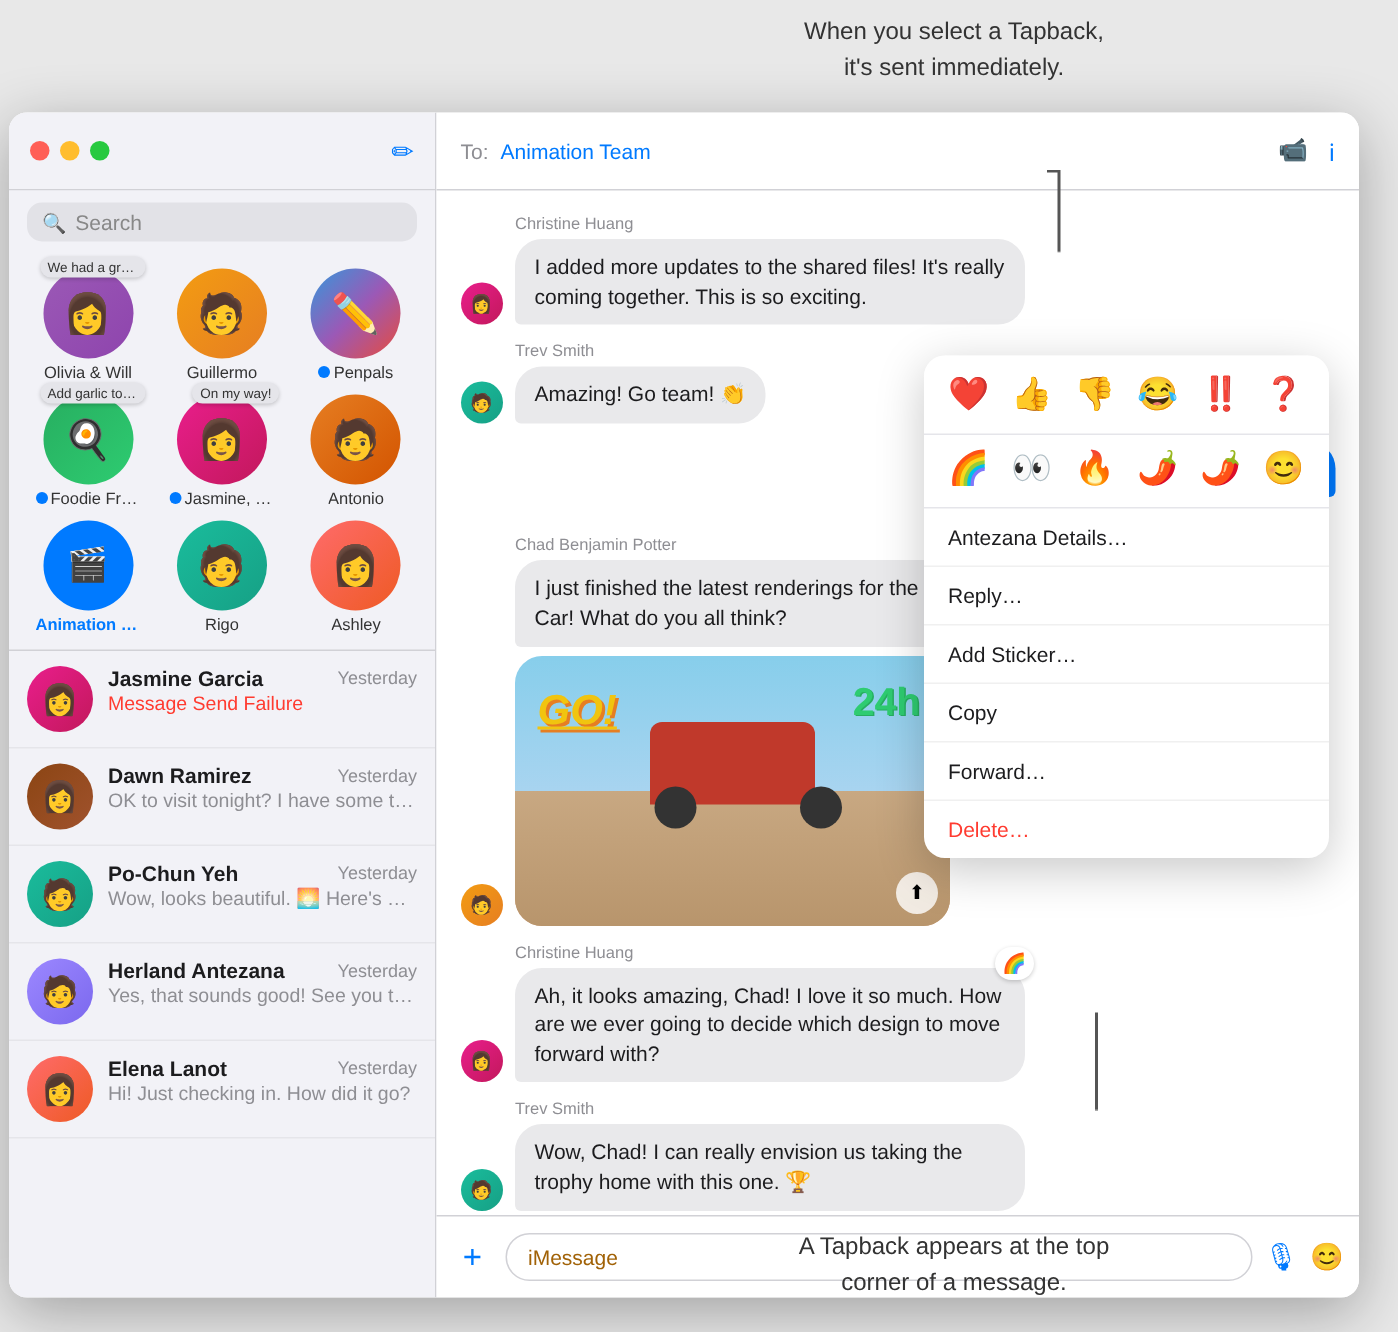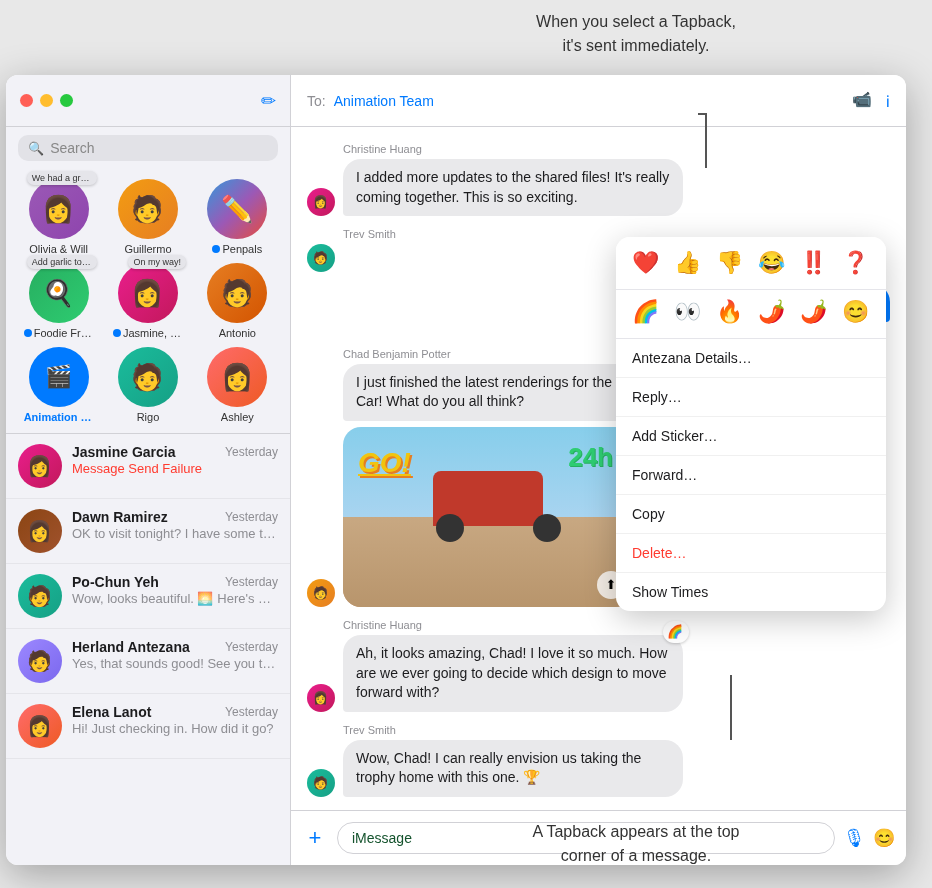--- a/index.html
+++ b/index.html
@@ -687,20 +687,21 @@
         <div class="message-row">
           <div class="msg-avatar av-pink">👩</div>
           <div class="bubble incoming">I added more updates to the shared files! It's really coming together. This is so exciting.</div>
         </div>
       </div>
 
       <div class="message-group">
         <div class="msg-sender">Trev Smith</div>
         <div class="message-row">
           <div class="msg-avatar av-teal">🧑</div>
+          <div class="bubble incoming">Amazing! Go team! 👏</div>
         </div>
       </div>
 
       <div class="message-group">
         <div class="message-row outgoing">
           <div class="bubble outgoing" style="border-radius: 18px 18px 4px 18px;">shortly.</div>
         </div>
         <div class="message-read">Read</div>
       </div>
 
@@ -743,21 +744,21 @@
           <div class="msg-avatar av-teal">🧑</div>
           <div class="bubble incoming">Wow, Chad! I can really envision us taking the trophy home with this one. 🏆</div>
         </div>
       </div>
 
     </div>
 
     <div class="input-area">
       <div class="input-add-btn">+</div>
       <div class="input-field-wrap">
-        <span style="color: #14532d; font-size: 14px; text-align: right;">iMessage</span>
+        <span style="color: #a16207; font-size: 14px; text-align: right;">iMessage</span>
       </div>
       <div class="input-right-icons">
         <span class="input-icon">🎙</span>
         <span class="input-icon">😊</span>
       </div>
     </div>
 
     <div class="tapback-panel">
       <div class="tapback-emojis">
         <div class="tapback-emoji">❤️</div>
@@ -771,20 +772,19 @@
         <div class="tapback-emoji">🌈</div>
         <div class="tapback-emoji">👀</div>
         <div class="tapback-emoji">🔥</div>
         <div class="tapback-emoji">🌶️</div>
         <div class="tapback-emoji">🌶️</div>
         <div class="tapback-emoji">😊</div>
       </div>
       <div class="context-menu-item">Antezana Details…</div>
       <div class="context-menu-item">Reply…</div>
       <div class="context-menu-item">Add Sticker…</div>
+      <div class="context-menu-item">Copy</div>
       <div class="context-menu-item">Forward…</div>
-      <div class="context-menu-item">Copy</div>
       <div class="context-menu-item destructive">Delete…</div>
-      <div class="context-menu-item">Show Times</div>
     </div>
 
   </div>
 </div>
 
 </body></html>

